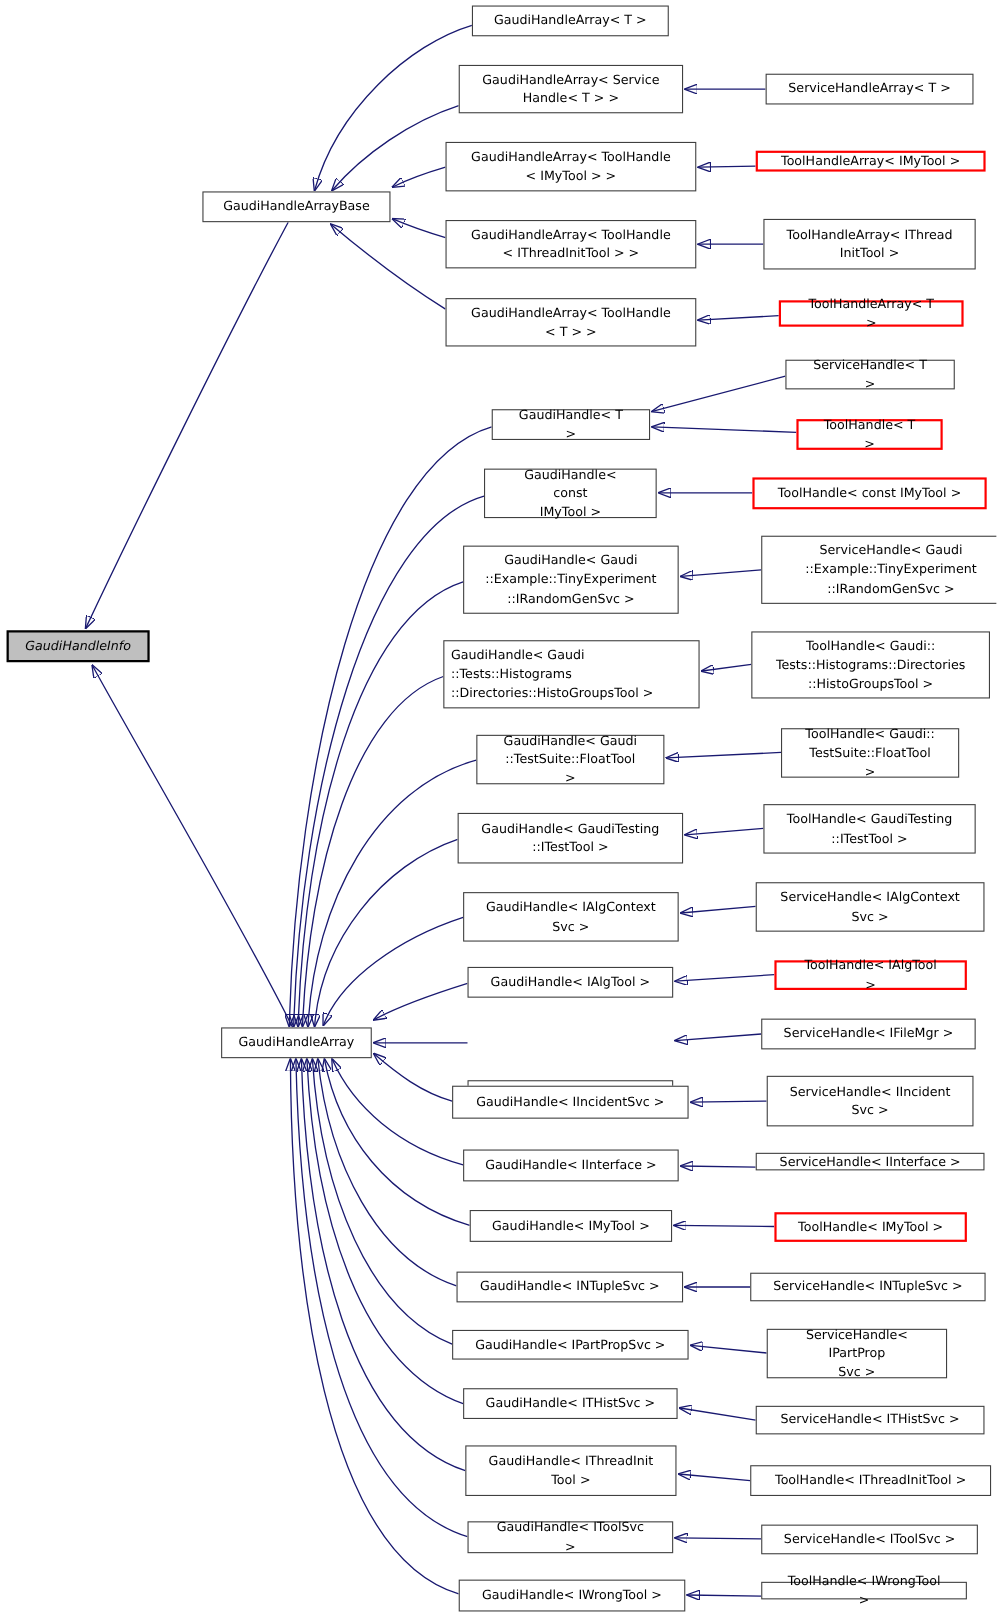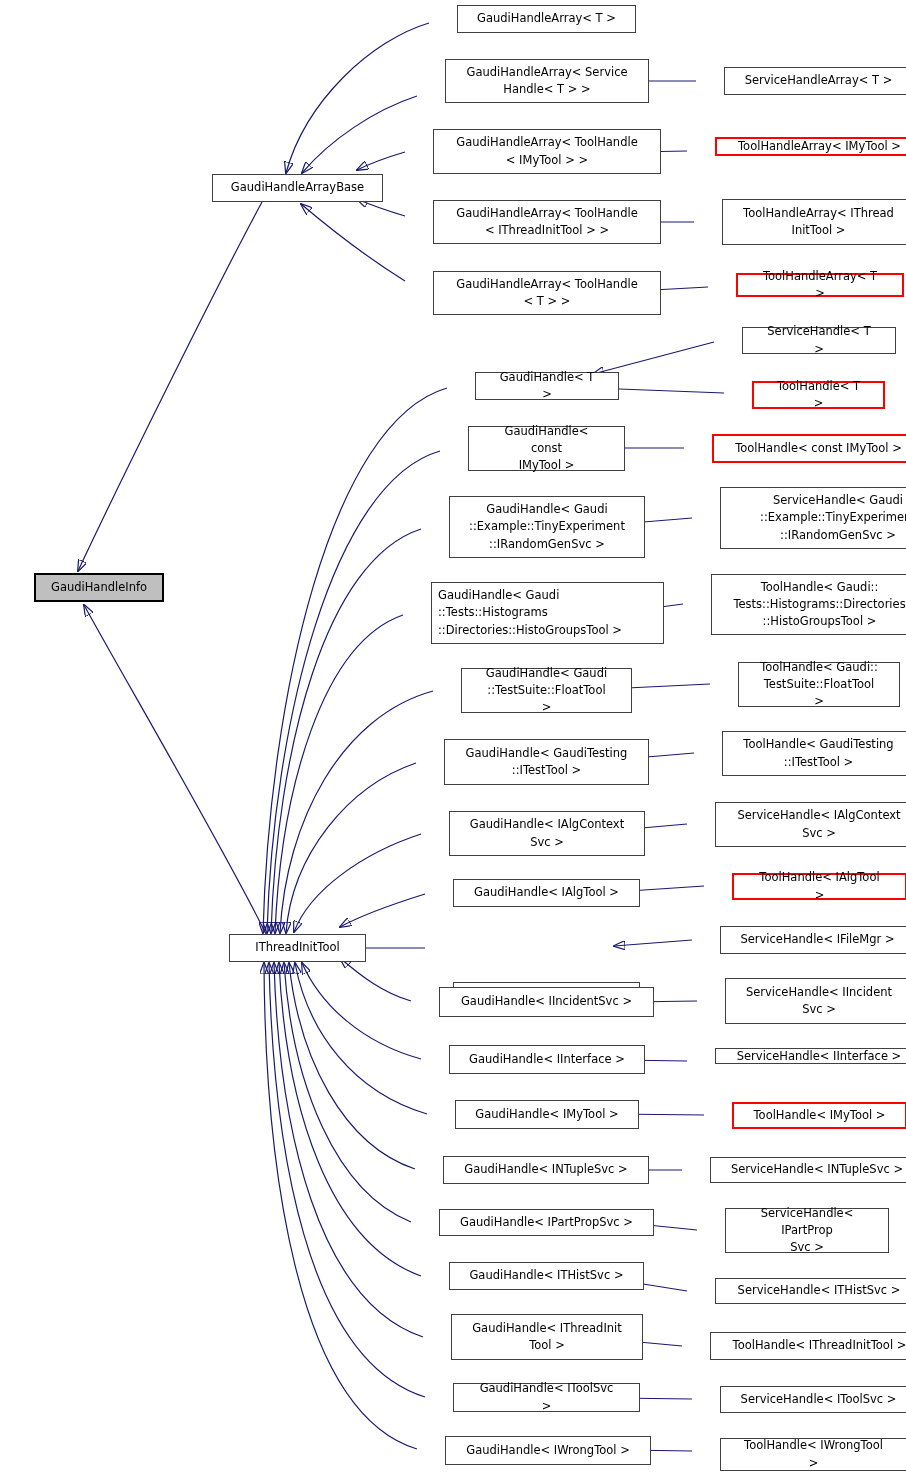--- a/index.html
+++ b/index.html
@@ -4,23 +4,23 @@
 <title>GaudiHandleInfo</title>
 <style>
   html,body{margin:0;padding:0;background:#ffffff;}
   .canvas{position:relative;width:906px;height:1472px;background:#ffffff;overflow:hidden;
           font-family:"DejaVu Sans","Liberation Sans",sans-serif;}
   .edges{position:absolute;left:0;top:0;z-index:1;}
   .edges path{fill:none;stroke:#191970;stroke-width:1.2px;}
   .node{position:absolute;z-index:2;box-sizing:border-box;background:#ffffff;
         border:1.5px solid #404040;color:#000000;font-size:11.5px;line-height:1.48;
         display:flex;align-items:center;justify-content:center;text-align:center;
-        white-space:pre-line;padding:1px 19px;cursor:pointer;margin-left:28px;}
+        white-space:pre-line;padding:1px 19px;cursor:pointer;}
   .node.red{border:2px solid #ff0000;}
-  .node.hl{background:#bfbfbf;border:2px solid #000000;}
+  .node.hl{background:#bfbfbf;border:2px solid #000000;font-style:italic;}
   .node.left{justify-content:flex-start;text-align:left;padding-left:6px;}
 </style>
 </head>
 <body>
 
 <div class="canvas">
 
   <svg class="edges" width="906" height="1472" viewBox="0 0 906 1472" aria-hidden="true">
     <defs>
       <marker id="ah" viewBox="0 0 12 9" refX="11" refY="4.5" markerWidth="12" markerHeight="9" orient="auto" markerUnits="userSpaceOnUse">
@@ -76,21 +76,21 @@
     <path d="M682,1170 L623,1170" marker-end="url(#ah)"></path>
     <path d="M697,1230 L628,1223" marker-end="url(#ah)"></path>
     <path d="M687,1291 L618,1280" marker-end="url(#ah)"></path>
     <path d="M682,1346 L617,1340" marker-end="url(#ah)"></path>
     <path d="M692,1399 L614,1398" marker-end="url(#ah)"></path>
     <path d="M692,1451 L625,1450" marker-end="url(#ah)"></path>
   </svg>
 
   <div class="node hl" style="left:6px;top:573px;width:130px;height:29px">GaudiHandleInfo</div>
   <div class="node" style="left:184px;top:174px;width:171px;height:28px">GaudiHandleArrayBase</div>
-  <div class="node" style="left:201px;top:934px;width:137px;height:28px">IThreadInitTool</div>
+  <div class="node" style="left:201px;top:934px;width:137px;height:28px">GaudiHandleArray</div>
 
   <div class="node" style="left:429px;top:5px;width:179px;height:28px">GaudiHandleArray&lt; T &gt;</div>
   <div class="node" style="left:417px;top:59px;width:204px;height:44px">GaudiHandleArray&lt; Service
 Handle&lt; T &gt; &gt;</div>
   <div class="node" style="left:405px;top:129px;width:228px;height:45px">GaudiHandleArray&lt; ToolHandle
 &lt; IMyTool &gt; &gt;</div>
   <div class="node" style="left:405px;top:200px;width:228px;height:44px">GaudiHandleArray&lt; ToolHandle
 &lt; IThreadInitTool &gt; &gt;</div>
   <div class="node" style="left:405px;top:271px;width:228px;height:44px">GaudiHandleArray&lt; ToolHandle
 &lt; T &gt; &gt;</div>
@@ -165,15 +165,15 @@
   <div class="node" style="left:687px;top:1278px;width:208px;height:26px">ServiceHandle&lt; ITHistSvc &gt;</div>
 
   <div class="node" style="left:423px;top:1314px;width:192px;height:46px">GaudiHandle&lt; IThreadInit
 Tool &gt;</div>
   <div class="node" style="left:682px;top:1332px;width:219px;height:28px">ToolHandle&lt; IThreadInitTool &gt;</div>
 
   <div class="node" style="left:425px;top:1383px;width:187px;height:29px">GaudiHandle&lt; IToolSvc &gt;</div>
   <div class="node" style="left:692px;top:1386px;width:197px;height:27px">ServiceHandle&lt; IToolSvc &gt;</div>
 
   <div class="node" style="left:417px;top:1436px;width:206px;height:29px">GaudiHandle&lt; IWrongTool &gt;</div>
-  <div class="node" style="left:692px;top:1438px;width:187px;height:33px">ToolHandle&lt; IWrongTool &gt;</div>
+  <div class="node" style="left:692px;top:1438px;width:187px;height:16px">ToolHandle&lt; IWrongTool &gt;</div>
 
 </div>
 
 </body></html>

